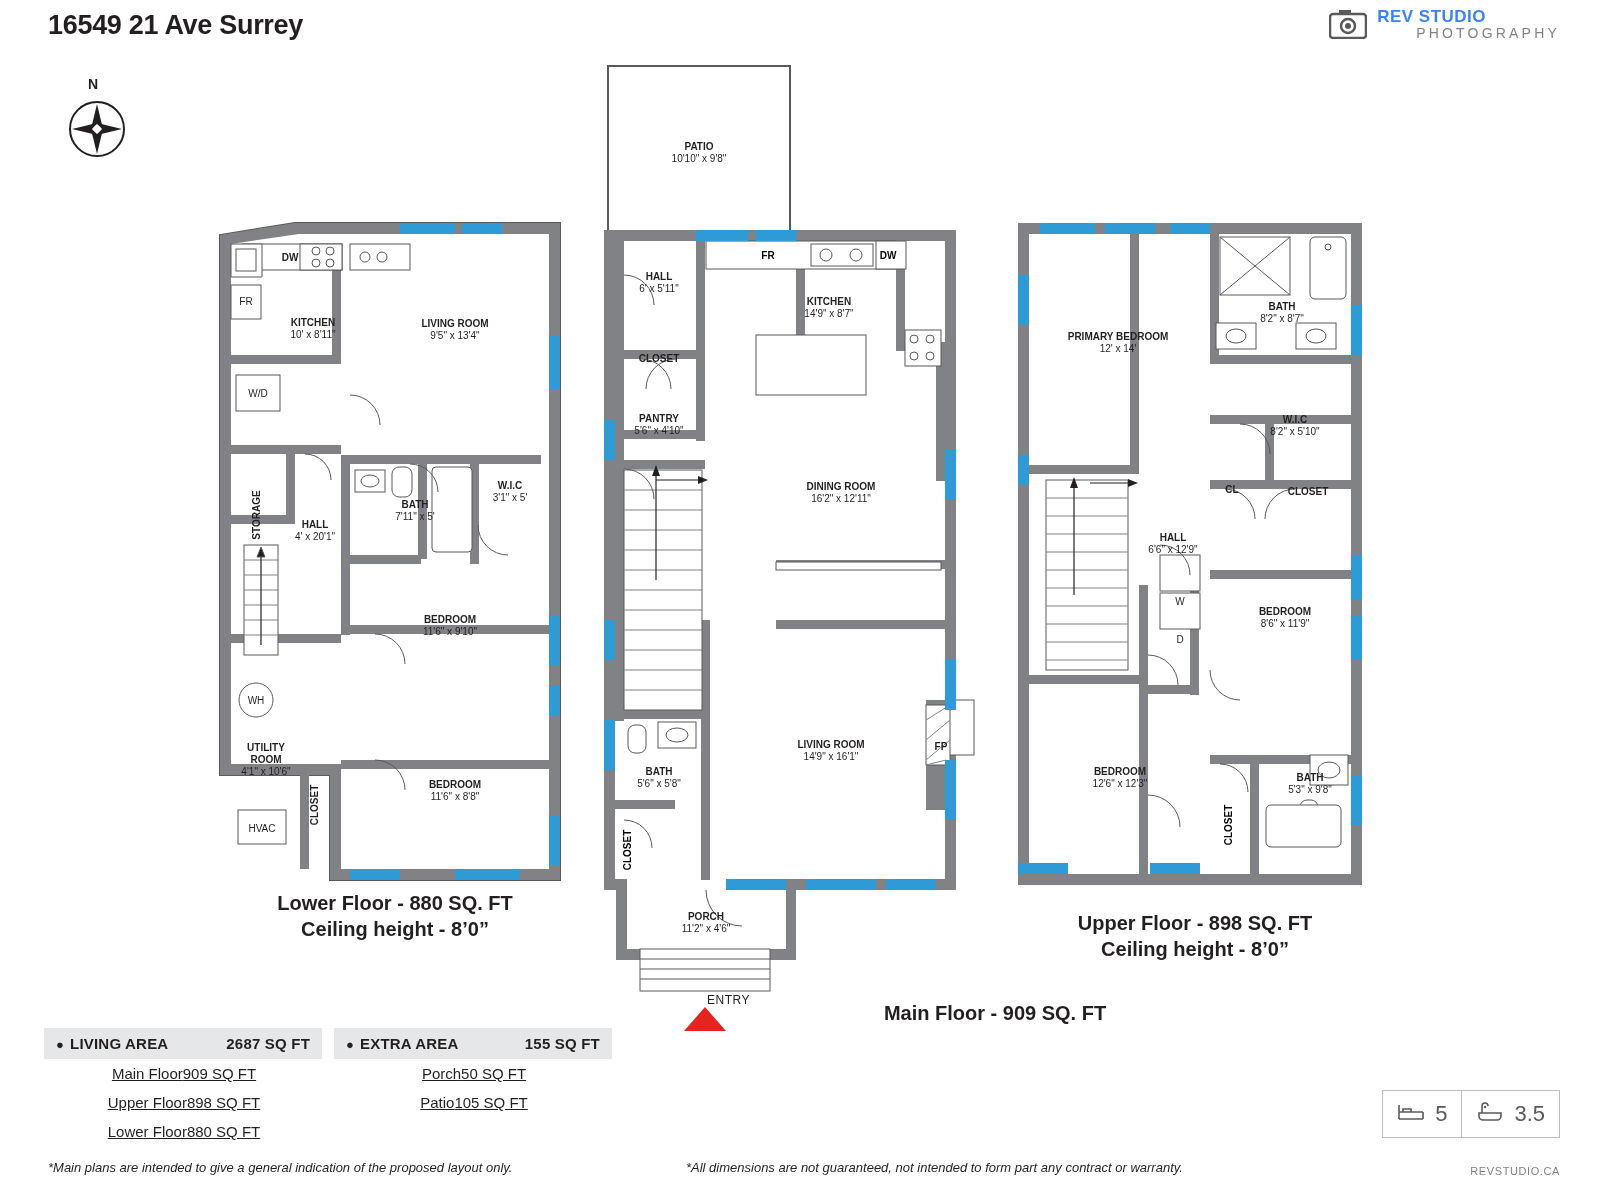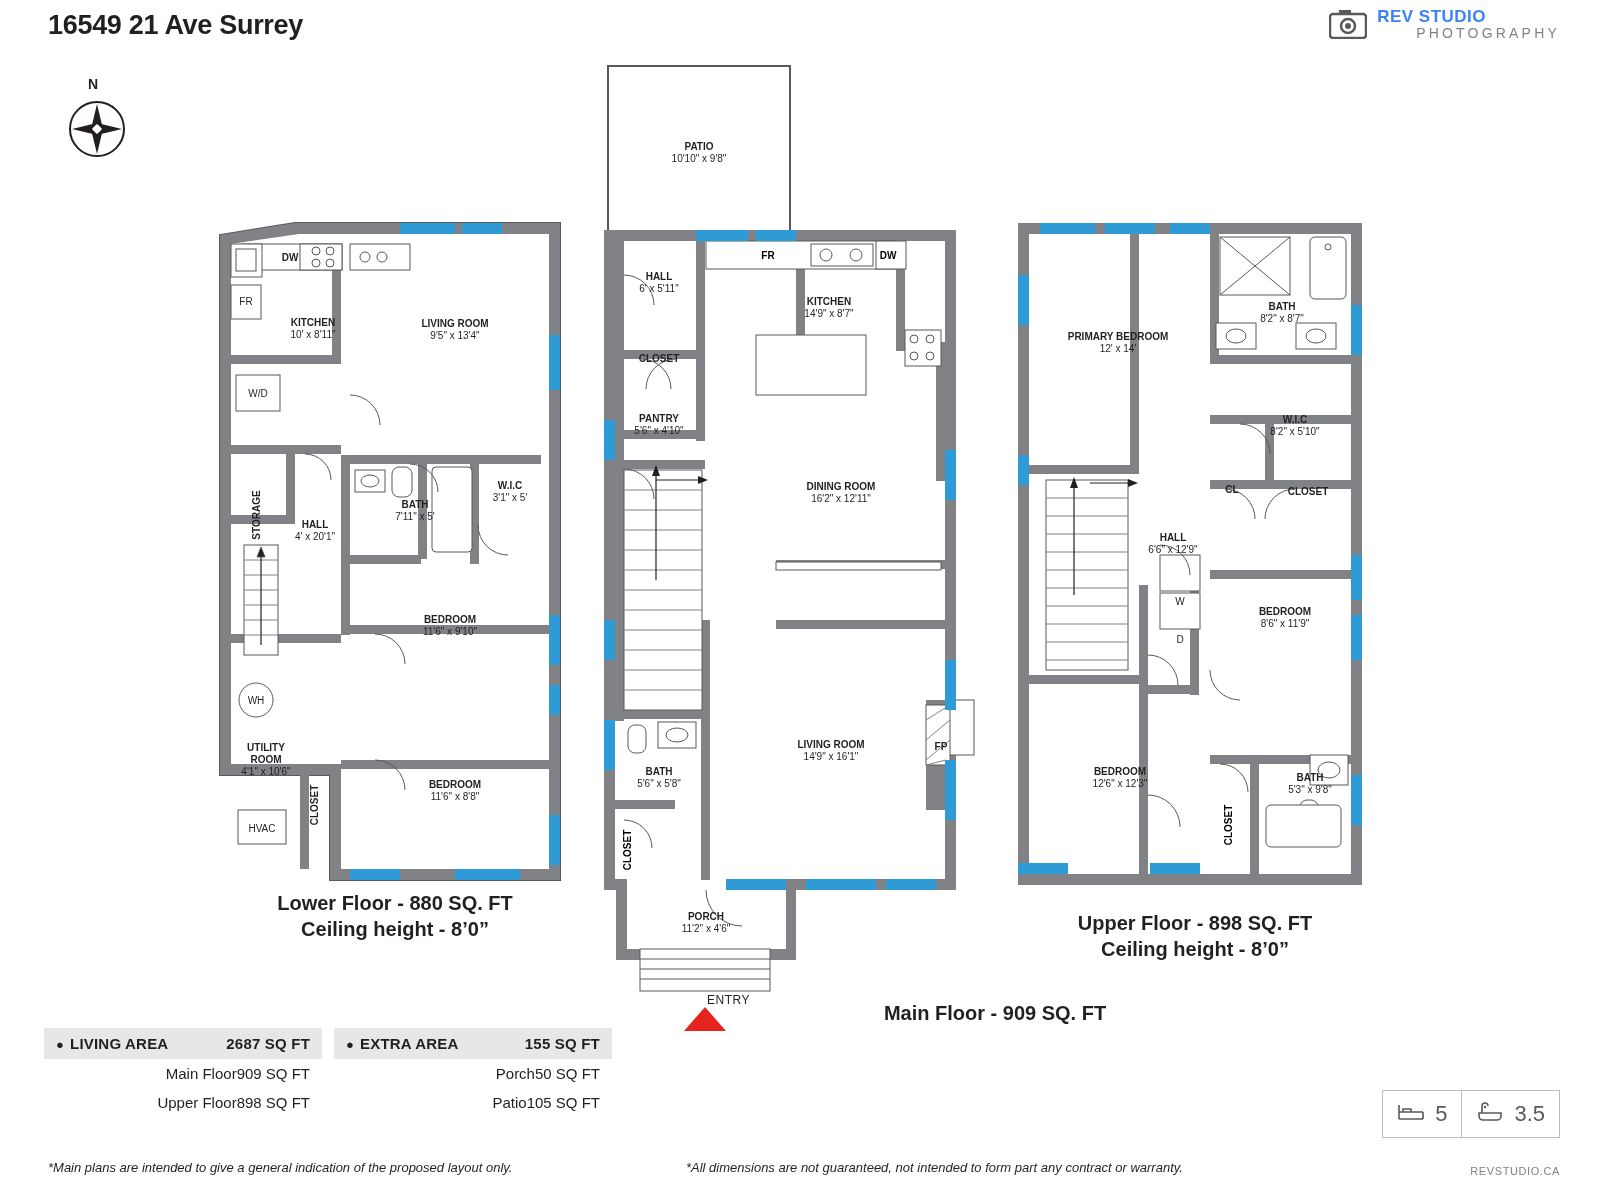--- a/index.html
+++ b/index.html
@@ -38,21 +38,21 @@
   .caption { position: absolute; text-align: center; font-size: 20px; font-weight: bold; line-height: 1.3; }
 
   
   .legend { position: absolute; font-size: 14px; }
   .legend-head {
     display: flex; justify-content: space-between; align-items: center;
     background: #e6e7e8; padding: 7px 12px; font-weight: bold; font-size: 15px;
     letter-spacing: 0.2px;
   }
   .legend-head .dot { font-size: 13px; margin-right: 6px; }
-  .legend-row { display: flex; justify-content: flex-end; padding: 6px 12px 6px 14px; font-size: 15px; }
+  .legend-row { display: flex; justify-content: center; padding: 6px 12px 6px 14px; font-size: 15px; text-decoration: underline; }
 
   .disclaimer-left { position: absolute; left: 48px; top: 1160px; font-size: 13px; font-style: italic; color: #231f20; }
   .disclaimer-right { position: absolute; left: 686px; top: 1160px; font-size: 13px; font-style: italic; color: #231f20; text-align: center; }
   .site { position: absolute; right: 40px; top: 1165px; font-size: 11px; color: #808285; letter-spacing: 0.6px; }
 
   
   .bb { position: absolute; right: 40px; top: 1090px; display: flex; border: 1px solid #bcbec0; height: 48px; }
   .bb-cell { display: flex; align-items: center; gap: 10px; padding: 0 14px; }
   .bb-div { width: 1px; background: #bcbec0; }
   .bb-num { font-size: 22px; color: #58595b; }
@@ -496,20 +496,24 @@
       <span>2687 SQ FT</span>
     </div>
     <div class="legend-row">
       <span>Main Floor</span>
       <span>909 SQ FT</span>
     </div>
     <div class="legend-row">
       <span>Upper Floor</span>
       <span>898 SQ FT</span>
     </div>
+    <div class="legend-row">
+      <span>Lower Floor</span>
+      <span>880 SQ FT</span>
+    </div>
   </div>
 
   <div class="legend" style="left:334px; top:1028px; width:278px;">
     <div class="legend-head">
       <span><span class="dot">●</span><span>EXTRA AREA</span></span>
       <span>155 SQ FT</span>
     </div>
     <div class="legend-row">
       <span>Porch</span>
       <span>50 SQ FT</span>

